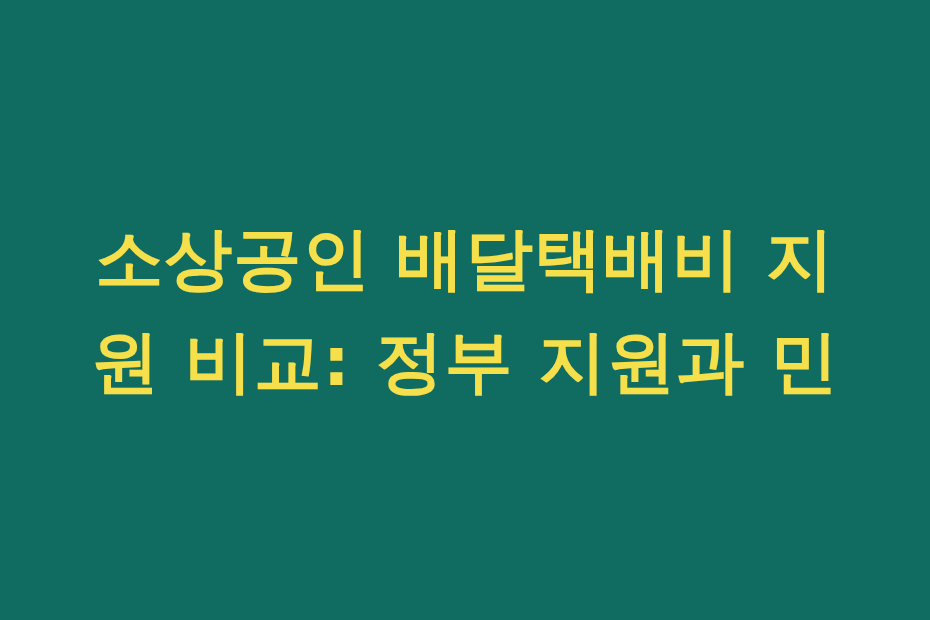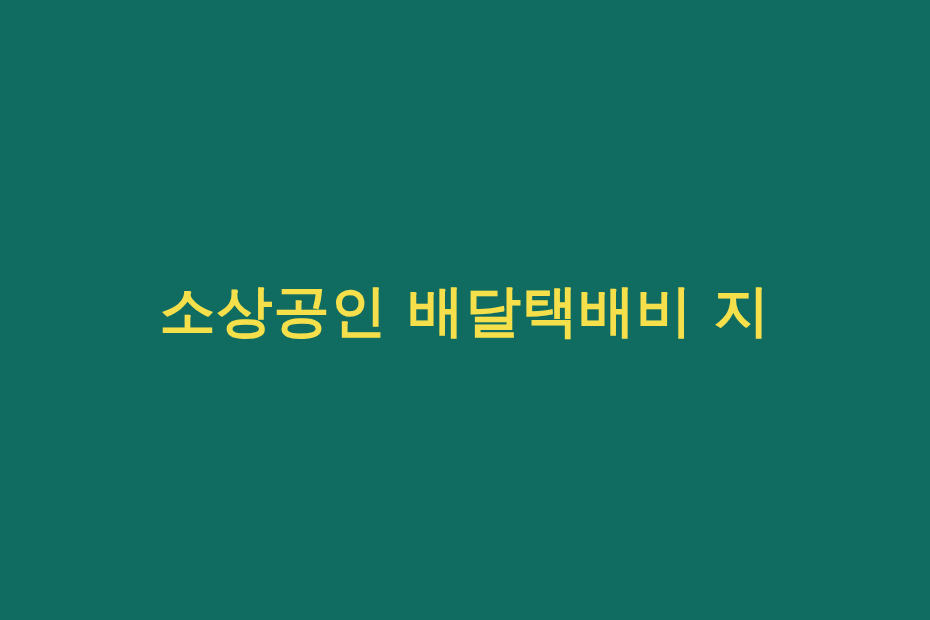--- a/index.html
+++ b/index.html
@@ -32,21 +32,21 @@
     display: block;
     text-align: center;
   }
 
   .title-card__heading {
     margin: 10px;
     padding: 0;
     color: #f5e04b; 
     font-family: "DejaVu Sans", "Liberation Sans", sans-serif;
     font-weight: 700;
-    font-size: 56px;
+    font-size: 68px;
     line-height: 103px;
     letter-spacing: 0.5px;
     word-break: keep-all;
     text-align: center;
     -webkit-font-smoothing: antialiased;
   }
 
   
   .title-card__line {
     display: block;
@@ -60,16 +60,17 @@
 </style>
 </head>
 <body>
 
 <div class="title-card" style="background-color: rgb(16, 107, 96);">
 
   <div class="title-card__inner">
 
     <h1 class="title-card__heading" style="color: rgb(245, 224, 75);">
       <span class="title-card__line title-card__line--full">소상공인 배달택배비 지</span>
+      <span class="title-card__line title-card__line--full">원 비교: 정부 지원과 민</span>
     </h1>
 
   </div>
 </div>
 
 </body></html>

